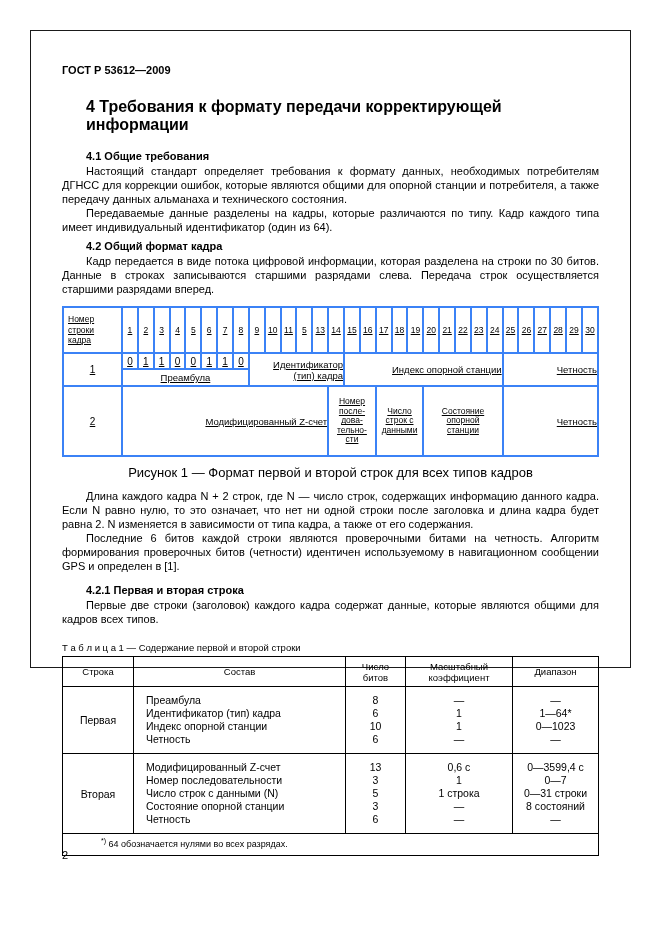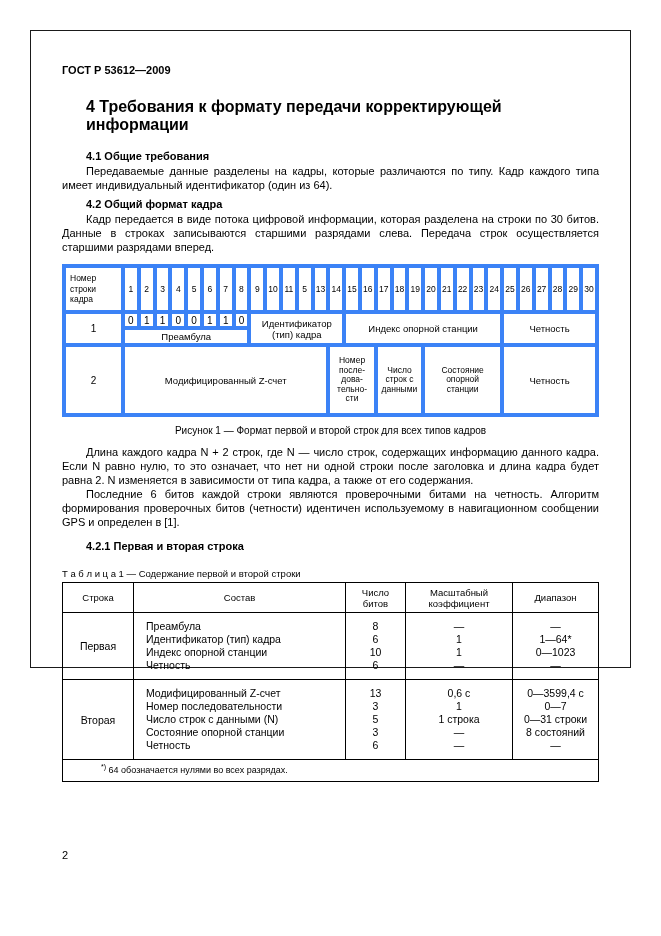--- a/index.html
+++ b/index.html
@@ -26,37 +26,38 @@
     margin: 0; text-indent: 24px; text-align: justify;
   }
   p.fig-intro { text-indent: 58px; text-align: left; }
 
   
   .fig-table {
     border-collapse: collapse; table-layout: fixed;
     width: 537px; margin-top: 10px;
   }
   .fig-table td {
-    border: 4px solid #3b82f6; padding: 0;
+    border: 2px solid #3b82f6; padding: 0;
     text-align: center; vertical-align: middle;
     overflow: hidden;
+    text-decoration: underline;
   }
   .fig-table .hdr td { height: 46px; font-size: 8.5px; }
   .fig-rowlbl {
     text-align: left !important; padding-left: 4px !important;
     font-size: 8.5px !important; line-height: 10.5px;
   }
   .fig-table .bv { height: 16px; font-size: 10px; }
   .fig-table .pr { height: 17px; font-size: 9.5px; }
   .fig-table .rlab { font-size: 10px; }
-  .fig-table .lbl { font-size: 9.5px; line-height: 11px; }
+  .fig-table .lbl { font-size: 9.5px; line-height: 11px; text-align: right; }
   .fig-table .r2 td { height: 70px; }
   .fig-table .sm { font-size: 8.5px; line-height: 9.5px; }
   .pre { white-space: pre-line; }
-  .fig-caption { text-align: center; font-size: 10px; margin-top: 8px; }
+  .fig-caption { text-align: center; font-size: 13px; margin-top: 8px; }
   p.after-fig { margin-top: 9px; }
 
   
   .t1-label { font-size: 9.5px; margin: 16px 0 3px 0; }
   .t1 { border-collapse: collapse; table-layout: fixed; width: 537px; }
   .t1 th, .t1 td { border: 1px solid #000; padding: 0; }
   .t1 thead th {
     font-weight: normal; font-size: 9.5px; line-height: 11px;
     height: 30px; text-align: center; vertical-align: middle;
   }
@@ -74,20 +75,21 @@
 </style>
 </head>
 <body>
 
 <div class="page">
 
   <div class="doc-number">ГОСТ Р 53612—2009</div>
 
   <div class="sec-title">4  Требования к формату передачи корректирующей информации</div>
   <div class="sub-title">4.1 Общие требования</div>
+  <p>Настоящий стандарт определяет требования к формату данных, необходимых потребителям ДГНСС для коррекции ошибок, которые являются общими для опорной станции и потребителя, а также  передачу данных альманаха и технического состояния.</p>
   <p>Передаваемые данные разделены на кадры, которые различаются по типу. Кадр каждого типа имеет индивидуальный идентификатор (один из 64).</p>
   <div class="sub-title tight">4.2 Общий формат кадра</div>
   <p>Кадр передается в виде потока цифровой информации, которая разделена на строки по 30 битов. Данные в строках записываются старшими разрядами слева. Передача строк осуществляется старшими разрядами вперед.</p>
 
   <table class="fig-table">
     <colgroup>
       <col style="width:59px">
       <col>
         <col>
         <col>
@@ -190,20 +192,21 @@
       <td class="lbl" colspan="6">Четность</td>
     </tr>
   </tbody>
     </table>
 
   <div class="fig-caption">Рисунок 1 — Формат первой и  второй  строк  для  всех  типов кадров</div>
 
   <p class="after-fig">Длина каждого кадра N + 2 строк, где N — число строк, содержащих информацию данного кадра. Если N равно нулю, то это означает, что нет ни одной строки после заголовка и длина кадра будет равна 2. N изменяется в зависимости от типа кадра, а также от его содержания.</p>
   <p>Последние 6 битов каждой строки являются проверочными битами на четность. Алгоритм формирования проверочных битов (четности) идентичен используемому в навигационном сообщении GPS и определен в [1].</p>
   <div class="sub-title mid">4.2.1 Первая и вторая строка</div>
+  <p>Первые две строки (заголовок) каждого кадра содержат данные, которые являются общими для кадров всех типов.</p>
 
   <div class="t1-label">Т а б л и ц а  1 — Содержание первой и второй строки</div>
 
   <table class="t1">
     <colgroup>
       <col style="width:71px">
         <col style="width:212px">
         <col style="width:60px">
         <col style="width:107px">
         <col>

